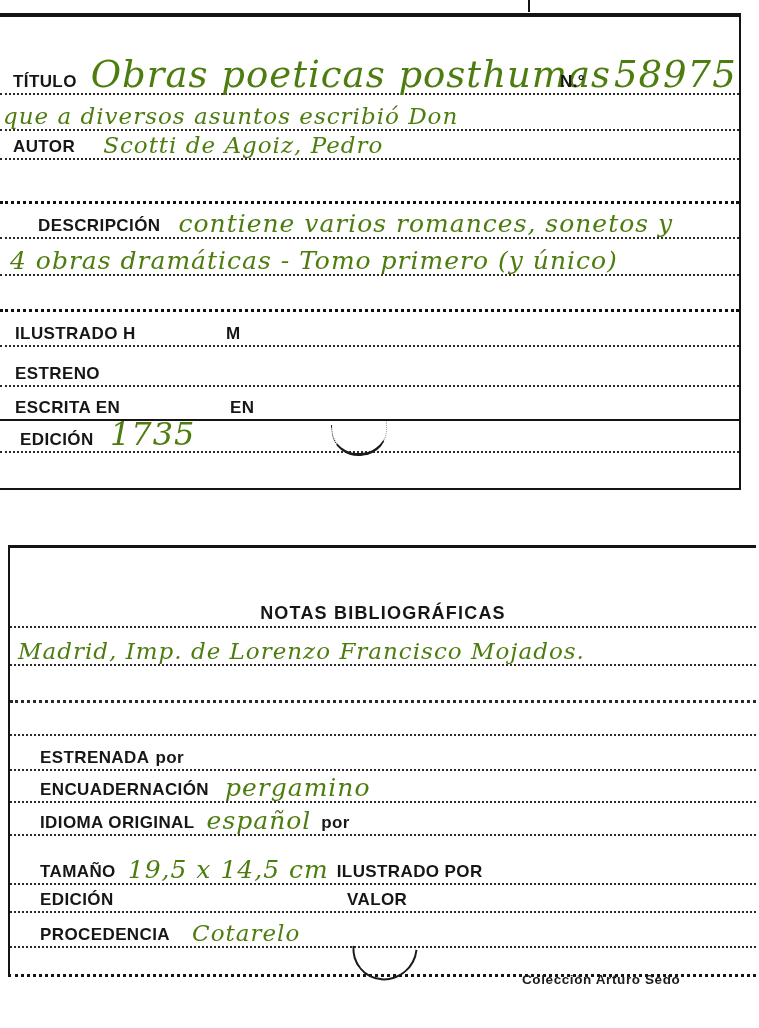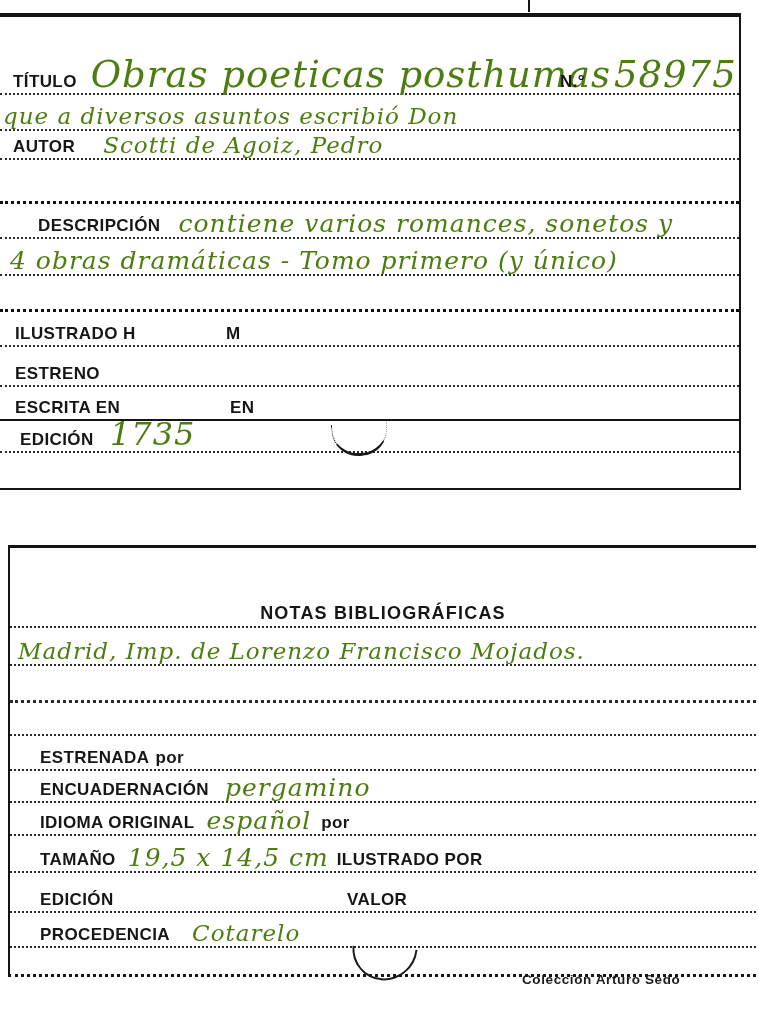--- a/index.html
+++ b/index.html
@@ -140,21 +140,21 @@
       <span class="lbl" style="margin-left:30px;">ENCUADERNACIÓN</span>
       <span class="hw hw-md" style="margin-left:16px;">pergamino</span>
     </div>
 
     <div class="row" style="top:258px;height:30px;">
       <span class="lbl" style="margin-left:30px;">IDIOMA ORIGINAL</span>
       <span class="hw hw-md" style="margin-left:12px;">español</span>
       <span class="lbl" style="margin-left:10px;text-transform:lowercase;">por</span>
     </div>
 
-    <div class="row" style="top:295px;height:30px;">
+    <div class="row" style="top:307px;height:30px;">
       <span class="lbl" style="margin-left:30px;">TAMAÑO</span>
       <span class="hw hw-md" style="margin-left:12px;">19,5 x 14,5 cm</span>
       <span class="lbl" style="margin-left:8px;">ILUSTRADO POR</span>
     </div>
 
     <div class="row" style="top:335px;height:30px;">
       <span class="lbl" style="margin-left:30px;">EDICIÓN</span>
       <span class="lbl abs" style="left:337px;">VALOR</span>
     </div>
 

